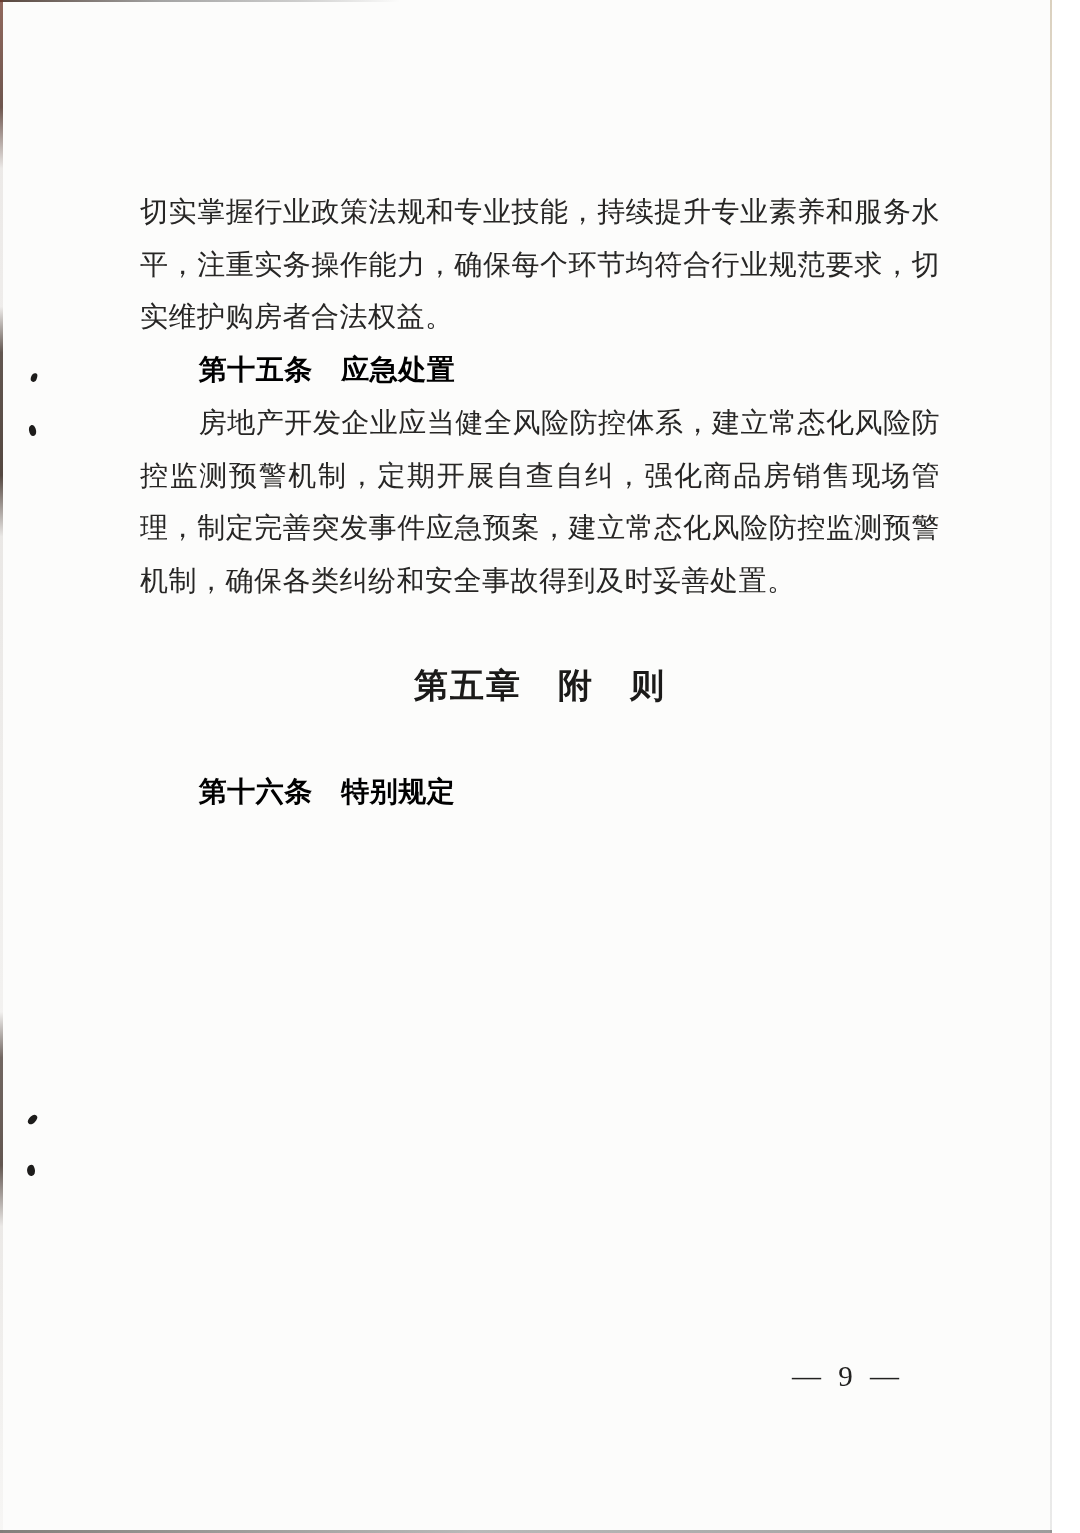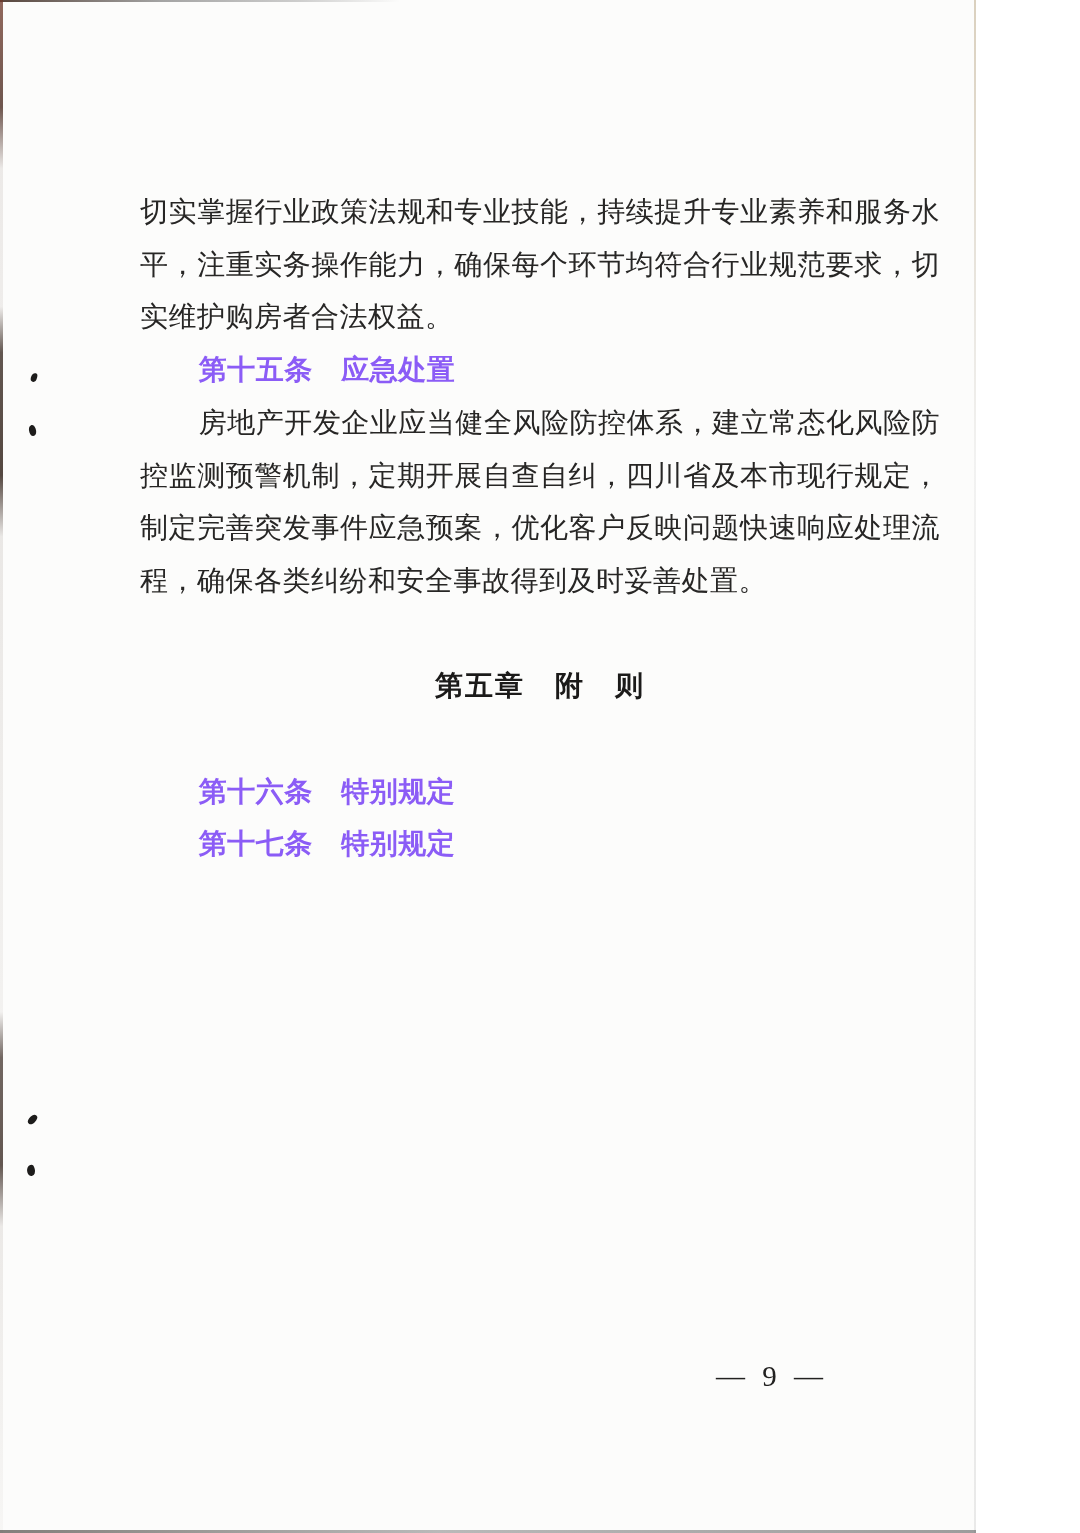--- a/index.html
+++ b/index.html
@@ -2,21 +2,21 @@
 <html><head>
 <meta charset="utf-8">
 <style>
   html, body {
     margin: 0;
     padding: 0;
     background: #ffffff;
   }
   .page {
     position: relative;
-    width: 976px;
+    width: 1052px;
     height: 1533px;
     background: #fcfcfb;
     overflow: hidden;
     font-family: "Liberation Serif", "DejaVu Serif", serif;
     color: #272625;
   }
   .content {
     position: absolute;
     left: 140px;
     top: 186px;
@@ -25,27 +25,27 @@
     line-height: 52.7px;
     text-align: justify;
     letter-spacing: 0.5px;
   }
   .content p { margin: 0; }
   .para { text-indent: 2.1em; }
   .para.cont { text-indent: 0; }
   .heading {
     text-indent: 2.1em;
     font-weight: bold;
-    color: #8b5cf6;
+    color: #000000;
   }
   .chapter {
     text-align: center;
     text-indent: 0;
     font-weight: bold;
-    font-size: 28px;
+    font-size: 34px;
     letter-spacing: 2px;
     color: #1b1a19;
     margin: 52.7px 0 52.7px 0 !important;
   }
   .page-number {
     position: absolute;
     top: 1360px;
     right: 148px;
     font-size: 29px;
     letter-spacing: 5px;
@@ -103,26 +103,25 @@
   <div class="speck s1"></div>
   <div class="speck s2"></div>
   <div class="speck s3"></div>
   <div class="speck s4"></div>
 
   <div class="content">
     <p class="para cont">切实掌握行业政策法规和专业技能，持续提升专业素养和服务水平，注重实务操作能力，确保每个环节均符合行业规范要求，切实维护购房者合法权益。</p>
 
     <p class="heading">第十五条　应急处置</p>
 
-    <p class="para">房地产开发企业应当健全风险防控体系，建立常态化风险防控监测预警机制，定期开展自查自纠，四川省及本市现行规定，制定完善突发事件应急预案，优化客户反映问题快速响应处理流程，确保各类纠纷和安全事故得到及时妥善处置。</p>
+    <p class="para">房地产开发企业应当健全风险防控体系，建立常态化风险防控监测预警机制，定期开展自查自纠，强化商品房销售现场管理，制定完善突发事件应急预案，建立常态化风险防控监测预警机制，确保各类纠纷和安全事故得到及时妥善处置。</p>
 
     <p class="chapter">第五章　附　则</p>
 
     <p class="heading">第十六条　特别规定</p>
 
 
-    <p class="heading">第十七条　特别规定</p>
 
   </div>
 
   <div class="page-number">— 9 —</div>
 
 </div>
 
 </body></html>

